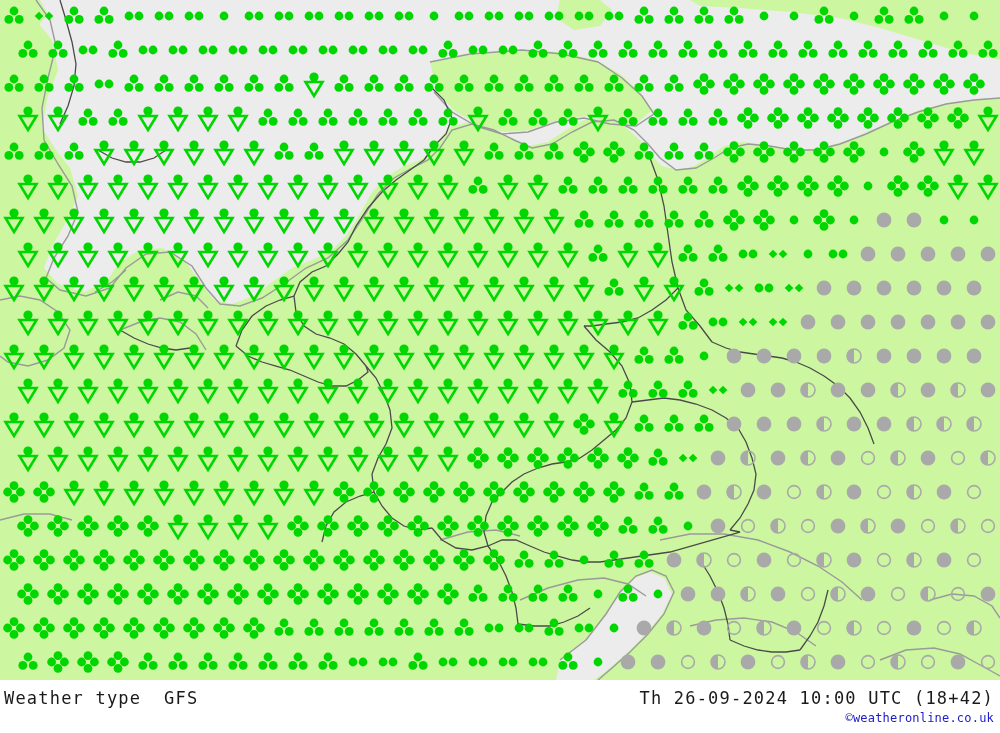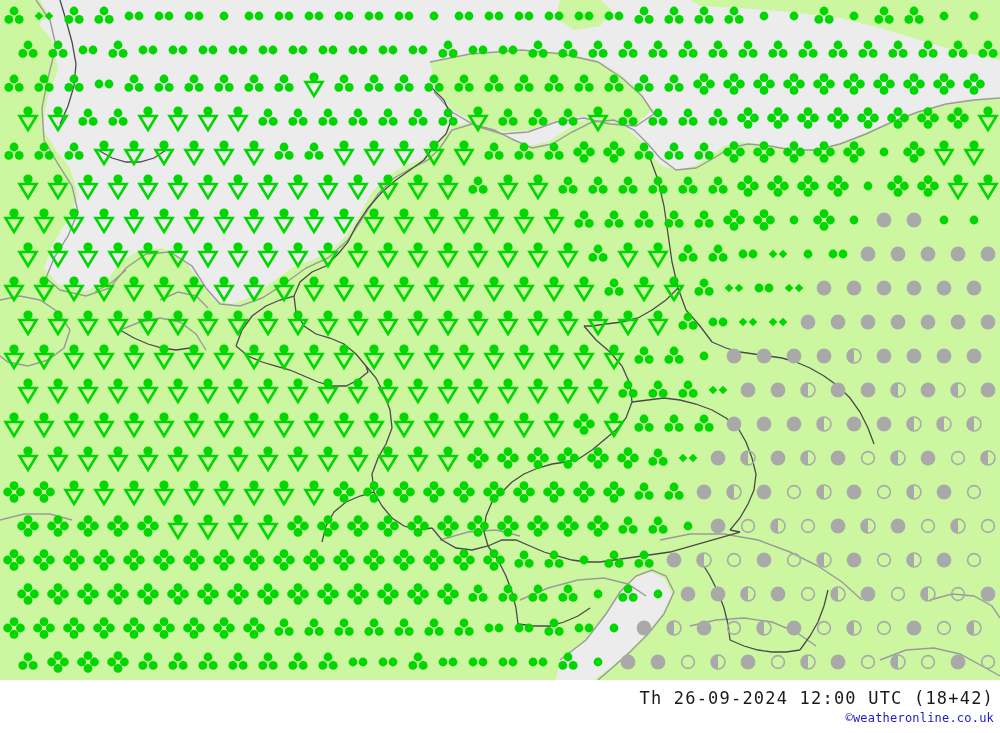--- a/index.html
+++ b/index.html
@@ -3037,16 +3037,17 @@
         <g>
           <circle cx="958" cy="662" r="7.4" fill="#a9a9a9" stroke="none" stroke-width="0"></circle>
         </g>
         <g>
           <circle cx="988" cy="662" r="6.4" fill="none" stroke="#a9a9a9" stroke-width="1.6"></circle>
         </g>
       </svg>
   </div>
 
   <div id="footer">
-    <div class="f-right">Th 26-09-2024 12:00 UTC (18+42)</div>
+    <div class="f-left">Weather type  GFS</div>
+    <div class="f-right">Th 26-09-2024 10:00 UTC (18+42)</div>
     <div class="f-copy">©weatheronline.co.uk</div>
   </div>
 </div>
 
 </body></html>

